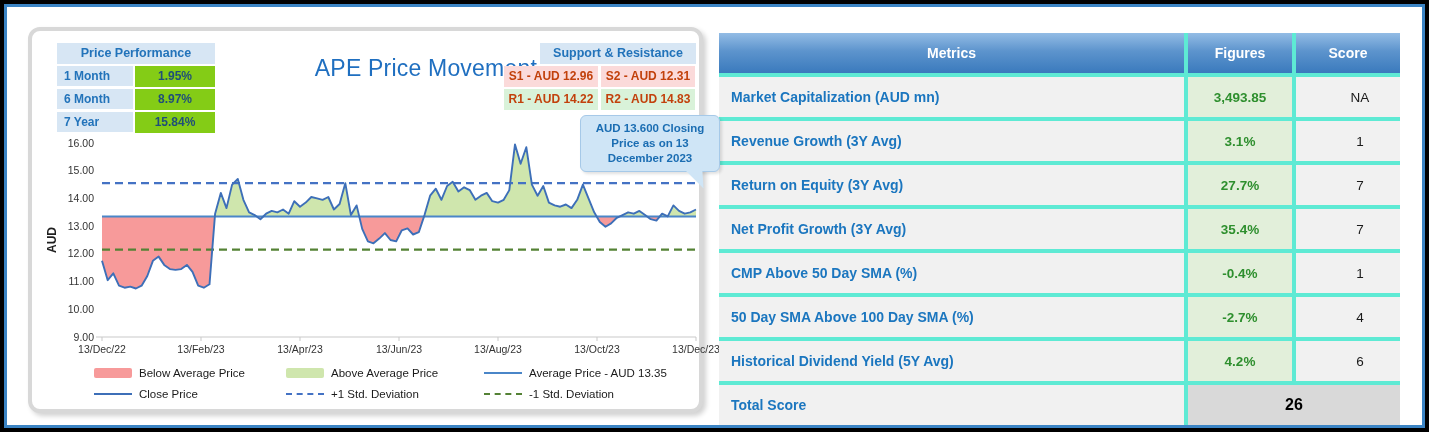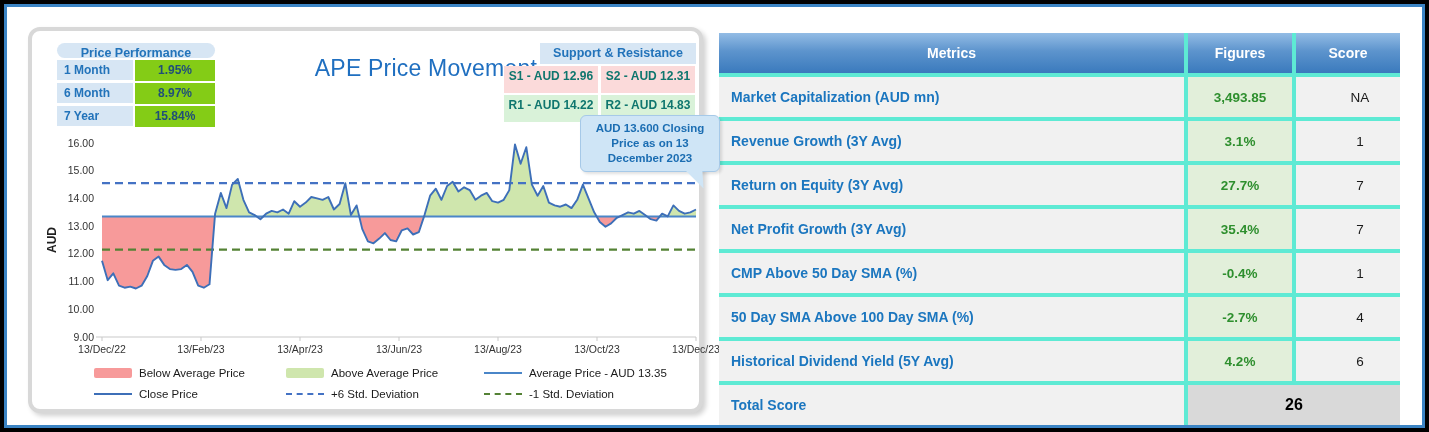--- a/index.html
+++ b/index.html
@@ -5,34 +5,34 @@
   html,body{margin:0;padding:0;width:1429px;height:432px;background:#000;overflow:hidden;
     font-family:"Liberation Sans","DejaVu Sans",sans-serif;}
   .frame{position:absolute;inset:4px;border:3px solid #3b84c4;background:#fff;}
 
   
   .chart-card{position:absolute;left:21px;top:20px;width:667px;height:378px;
     border:4px solid #d8d8d8;border-radius:12px;background:#fff;
     box-shadow:3px 3px 5px rgba(0,0,0,0.18);}
   .pp-table{position:absolute;left:25px;top:12px;width:158px;}
   .pp-header{background:#d7e6f4;color:#2273ba;font-weight:bold;font-size:12.5px;
-    text-align:center;height:15px;line-height:21px;margin-bottom:2px;border-radius:9px;}
+    text-align:center;height:21px;line-height:21px;margin-bottom:2px;}
   .pp-row{display:flex;gap:2px;margin-bottom:2px;}
   .pp-label{background:#d7e6f4;color:#2273ba;font-weight:bold;font-size:12px;
     width:76px;height:20px;line-height:21px;padding-left:7px;box-sizing:border-box;}
   .pp-value{background:#84cc16;color:#1f4e79;font-weight:600;font-size:12px;
     width:80px;height:21px;line-height:21px;text-align:center;}
   .chart-title{position:absolute;left:185px;top:24px;width:320px;text-align:right;
     color:#1f6fc0;font-weight:normal;font-size:23px;letter-spacing:0.2px;}
   .sr-table{position:absolute;left:472px;top:12px;width:192px;}
   .sr-header{background:#d7e6f4;color:#2273ba;font-weight:bold;font-size:12.5px;
     text-align:center;height:21px;line-height:21px;margin-bottom:2px;margin-left:36px;}
   .sr-row{display:flex;gap:3px;margin-bottom:2px;}
-  .sr-cell{width:94px;height:27px;line-height:21px;text-align:center;
-    color:#0f766e;font-weight:600;font-size:12px;box-sizing:border-box;}
+  .sr-cell{width:94px;height:21px;line-height:21px;text-align:center;
+    color:#c2410c;font-weight:600;font-size:12px;box-sizing:border-box;}
   .sr-support{background:#fbdada;}
   .sr-resistance{background:#d9f2d9;}
   .chart-svg{position:absolute;left:10px;top:102px;overflow:visible;}
   .callout{position:absolute;left:548px;top:84px;width:140px;background:#cfe5f6;
     border:1px solid #a6c9e8;border-radius:6px;padding:5px 6px;box-sizing:border-box;
     color:#1b6db2;font-weight:bold;font-size:11.5px;line-height:1.3;text-align:center;
     box-shadow:2px 2px 3px rgba(0,0,0,0.12);z-index:5;}
   .callout-tail{position:absolute;right:14px;bottom:-19px;width:0;height:0;
     border-top:22px solid #cfe5f6;border-left:13px solid transparent;
     border-right:4px solid transparent;transform:rotate(-14deg);}
@@ -152,21 +152,21 @@
         <div class="legend-item">
           <div class="legend-swatch" style="border-top: 2.5px solid rgb(74, 134, 200);"></div>
           <div>Average Price - AUD 13.35</div>
         </div>
         <div class="legend-item">
           <div class="legend-swatch" style="border-top: 2.5px solid rgb(61, 111, 184);"></div>
           <div>Close Price</div>
         </div>
         <div class="legend-item">
           <div class="legend-swatch" style="border-top: 2.5px dashed rgb(68, 114, 196);"></div>
-          <div>+6 Std. Deviation</div>
+          <div>+1 Std. Deviation</div>
         </div>
         <div class="legend-item">
           <div class="legend-swatch" style="border-top: 2.5px dashed rgb(84, 130, 53);"></div>
           <div>-1 Std. Deviation</div>
         </div>
       </div>
   </div>
 
   <div class="metrics-table">
     <div class="mt-header">Metrics</div>

